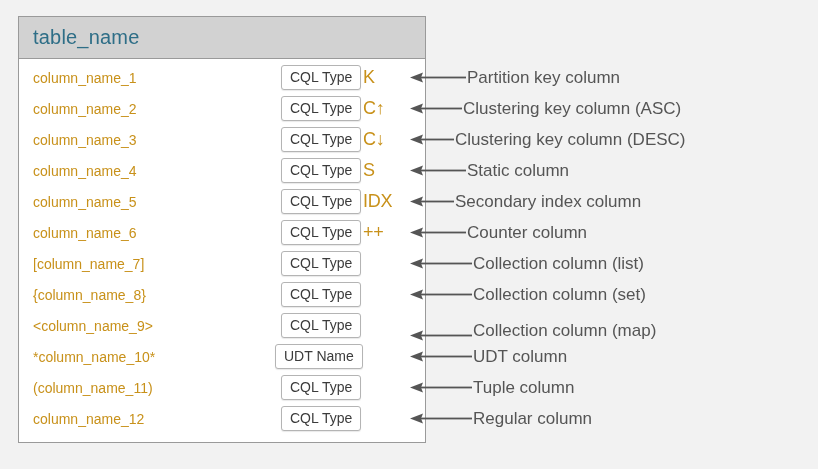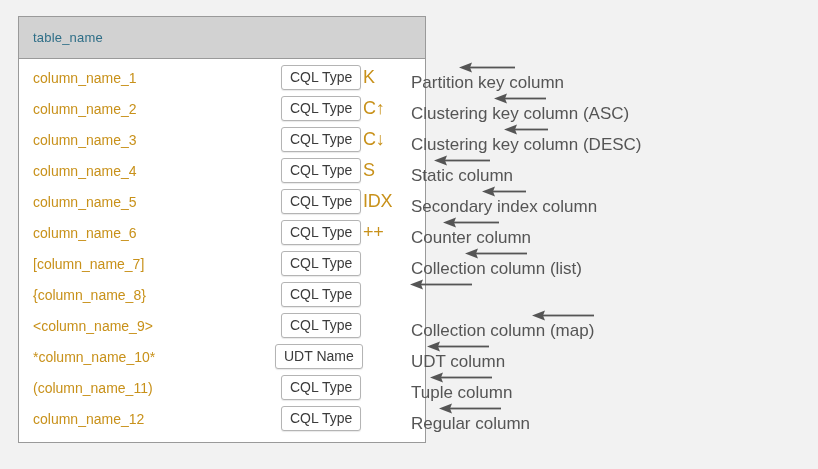--- a/index.html
+++ b/index.html
@@ -29,21 +29,21 @@
   #table-header {
     height: 42px;
     background: #d2d2d2;
     border-bottom: 1px solid #9a9a9a;
     box-sizing: border-box;
     display: flex;
     align-items: center;
     padding-left: 14px;
   }
   #table-header .title {
-    font-size: 13px;
+    font-size: 20px;
     color: #2e6e87;
     letter-spacing: 0.2px;
   }
 
   #rows {
     padding-top: 3px;
   }
   .row {
     height: 31px;
     display: flex;
@@ -91,21 +91,20 @@
     width: 818px;
     height: 469px;
     pointer-events: none;
   }
   .anno {
     position: absolute;
     height: 31px;
     display: flex;
     align-items: center;
     left: 410px;
-    flex-direction: column;
   }
   .arrow {
     position: relative;
     height: 11px;
     display: block;
     flex: 0 0 auto;
   }
   .anno-label {
     font-size: 17px;
     color: #555555;
@@ -226,20 +225,21 @@
         <path d="M0 5.5 L13 0.6 L11 5.5 L13 10.4 Z" fill="#555555"></path>
         <rect x="11" y="4.6" width="45" height="1.8" fill="#555555"></rect>
       </svg>
       <span class="anno-label">Counter column</span>
     </div>
     <div class="anno" style="top: 279px;">
       <svg class="arrow" width="62" height="11" viewBox="0 0 62 11">
         <path d="M0 5.5 L13 0.6 L11 5.5 L13 10.4 Z" fill="#555555"></path>
         <rect x="11" y="4.6" width="51" height="1.8" fill="#555555"></rect>
       </svg>
+      <span class="anno-label">Collection column (set)</span>
     </div>
     <div class="anno" style="top: 310px; align-items: flex-end;">
       <svg class="arrow" width="62" height="11" viewBox="0 0 62 11">
         <path d="M0 5.5 L13 0.6 L11 5.5 L13 10.4 Z" fill="#555555"></path>
         <rect x="11" y="4.6" width="51" height="1.8" fill="#555555"></rect>
       </svg>
       <span class="anno-label">Collection column (map)</span>
     </div>
     <div class="anno" style="top: 341px;">
       <svg class="arrow" width="62" height="11" viewBox="0 0 62 11">

